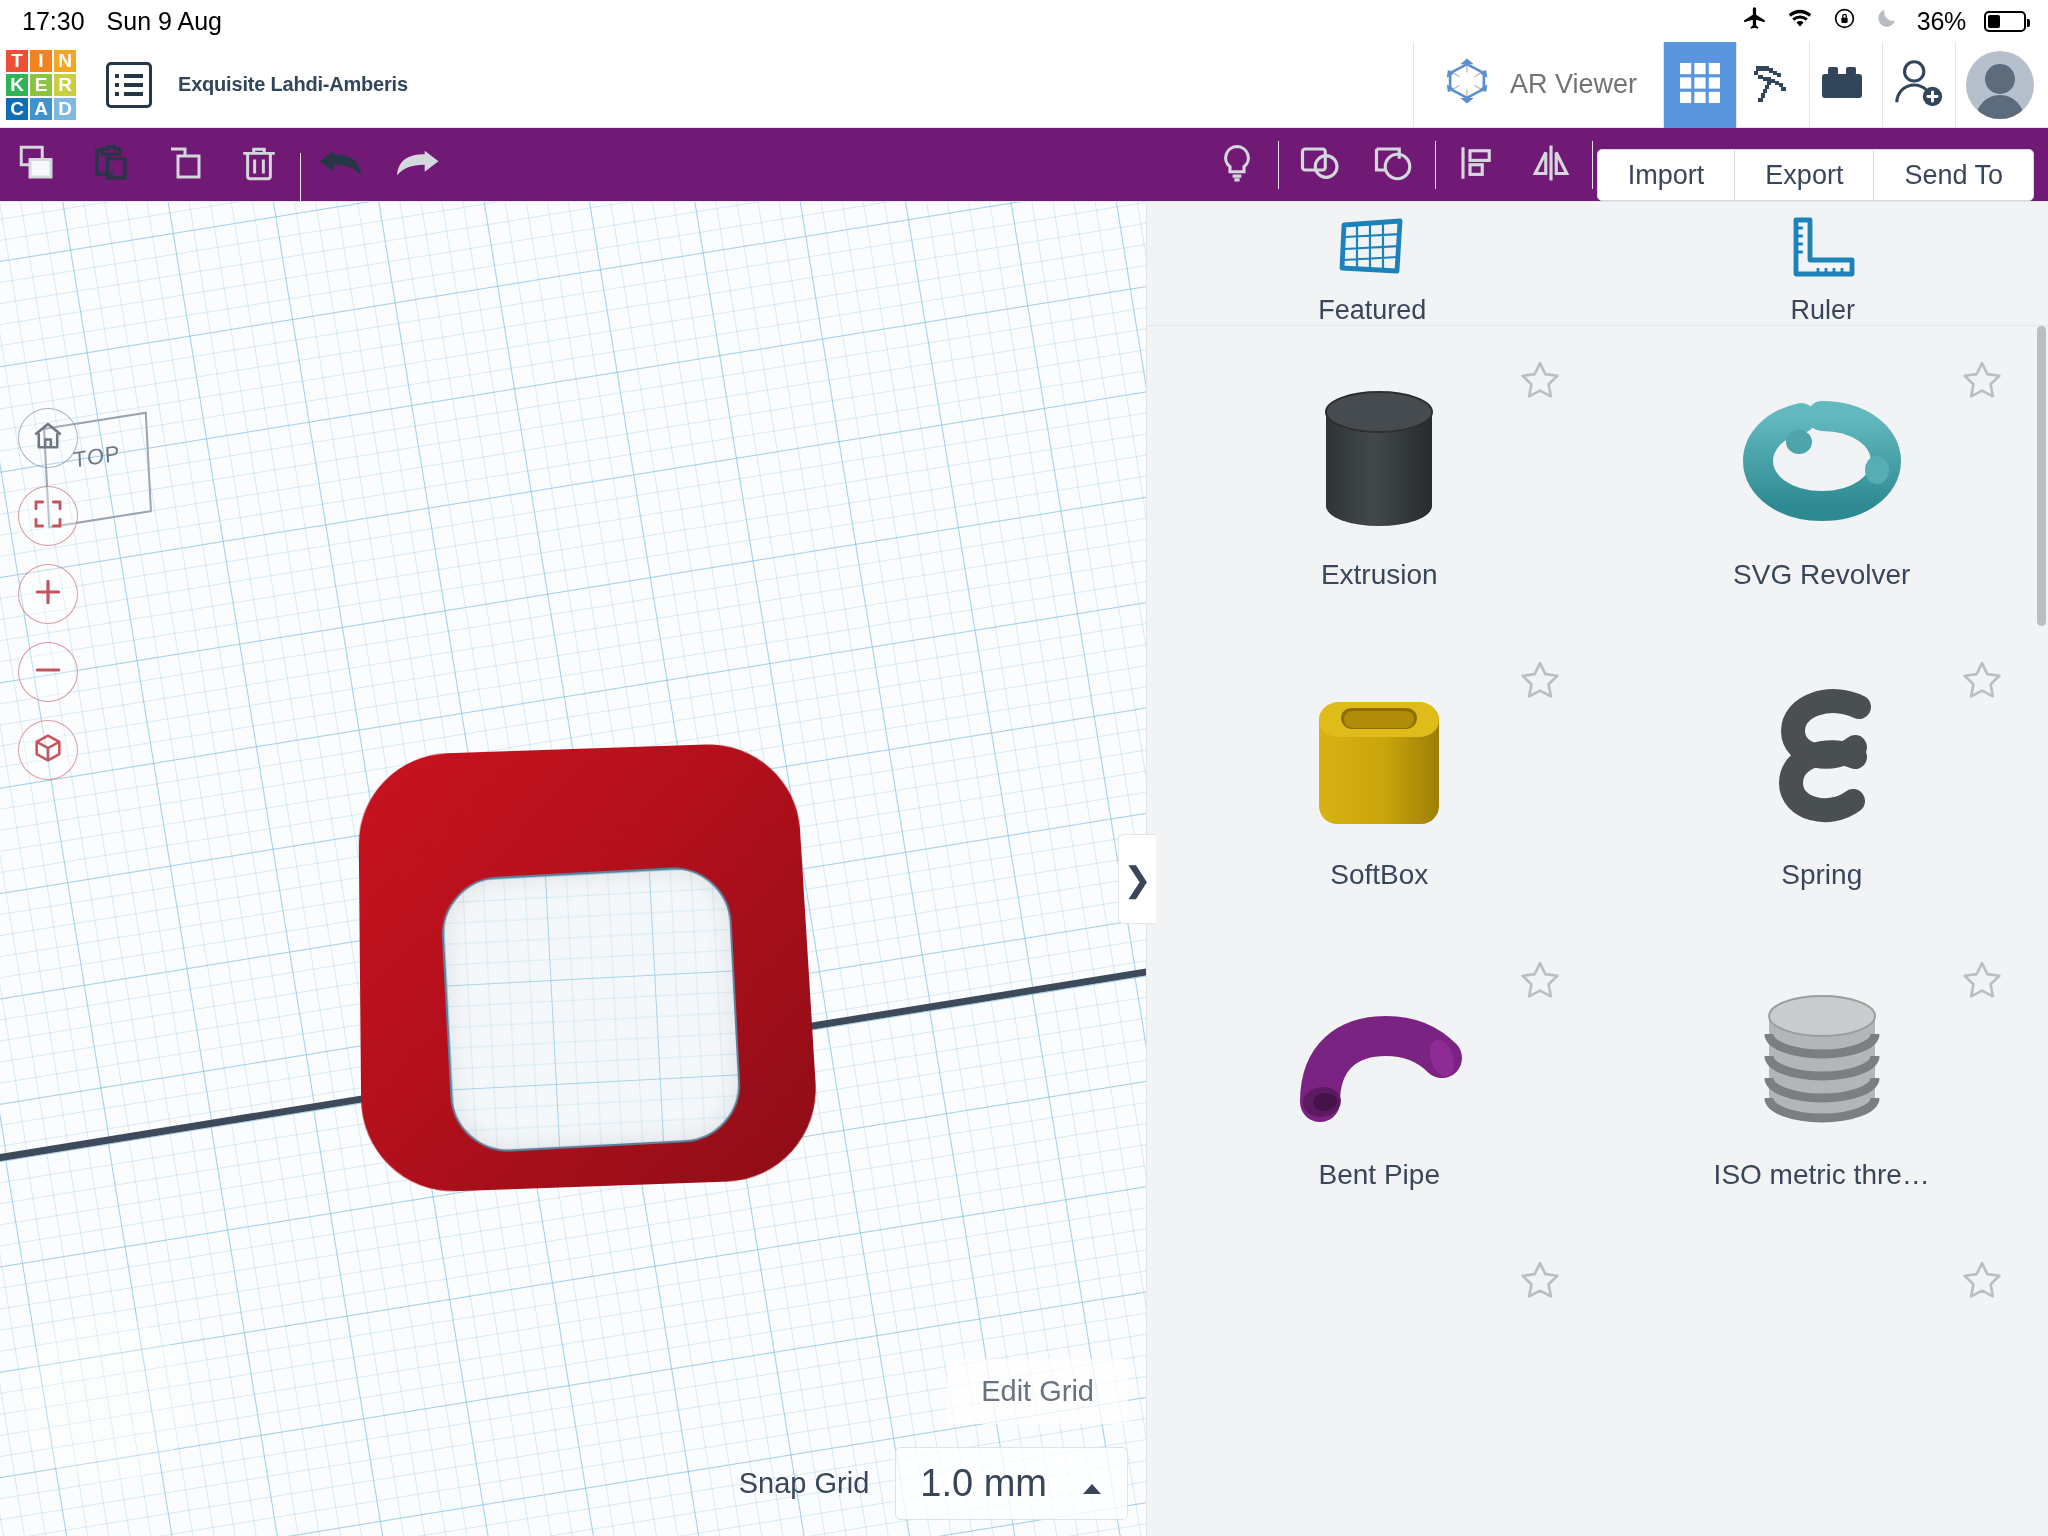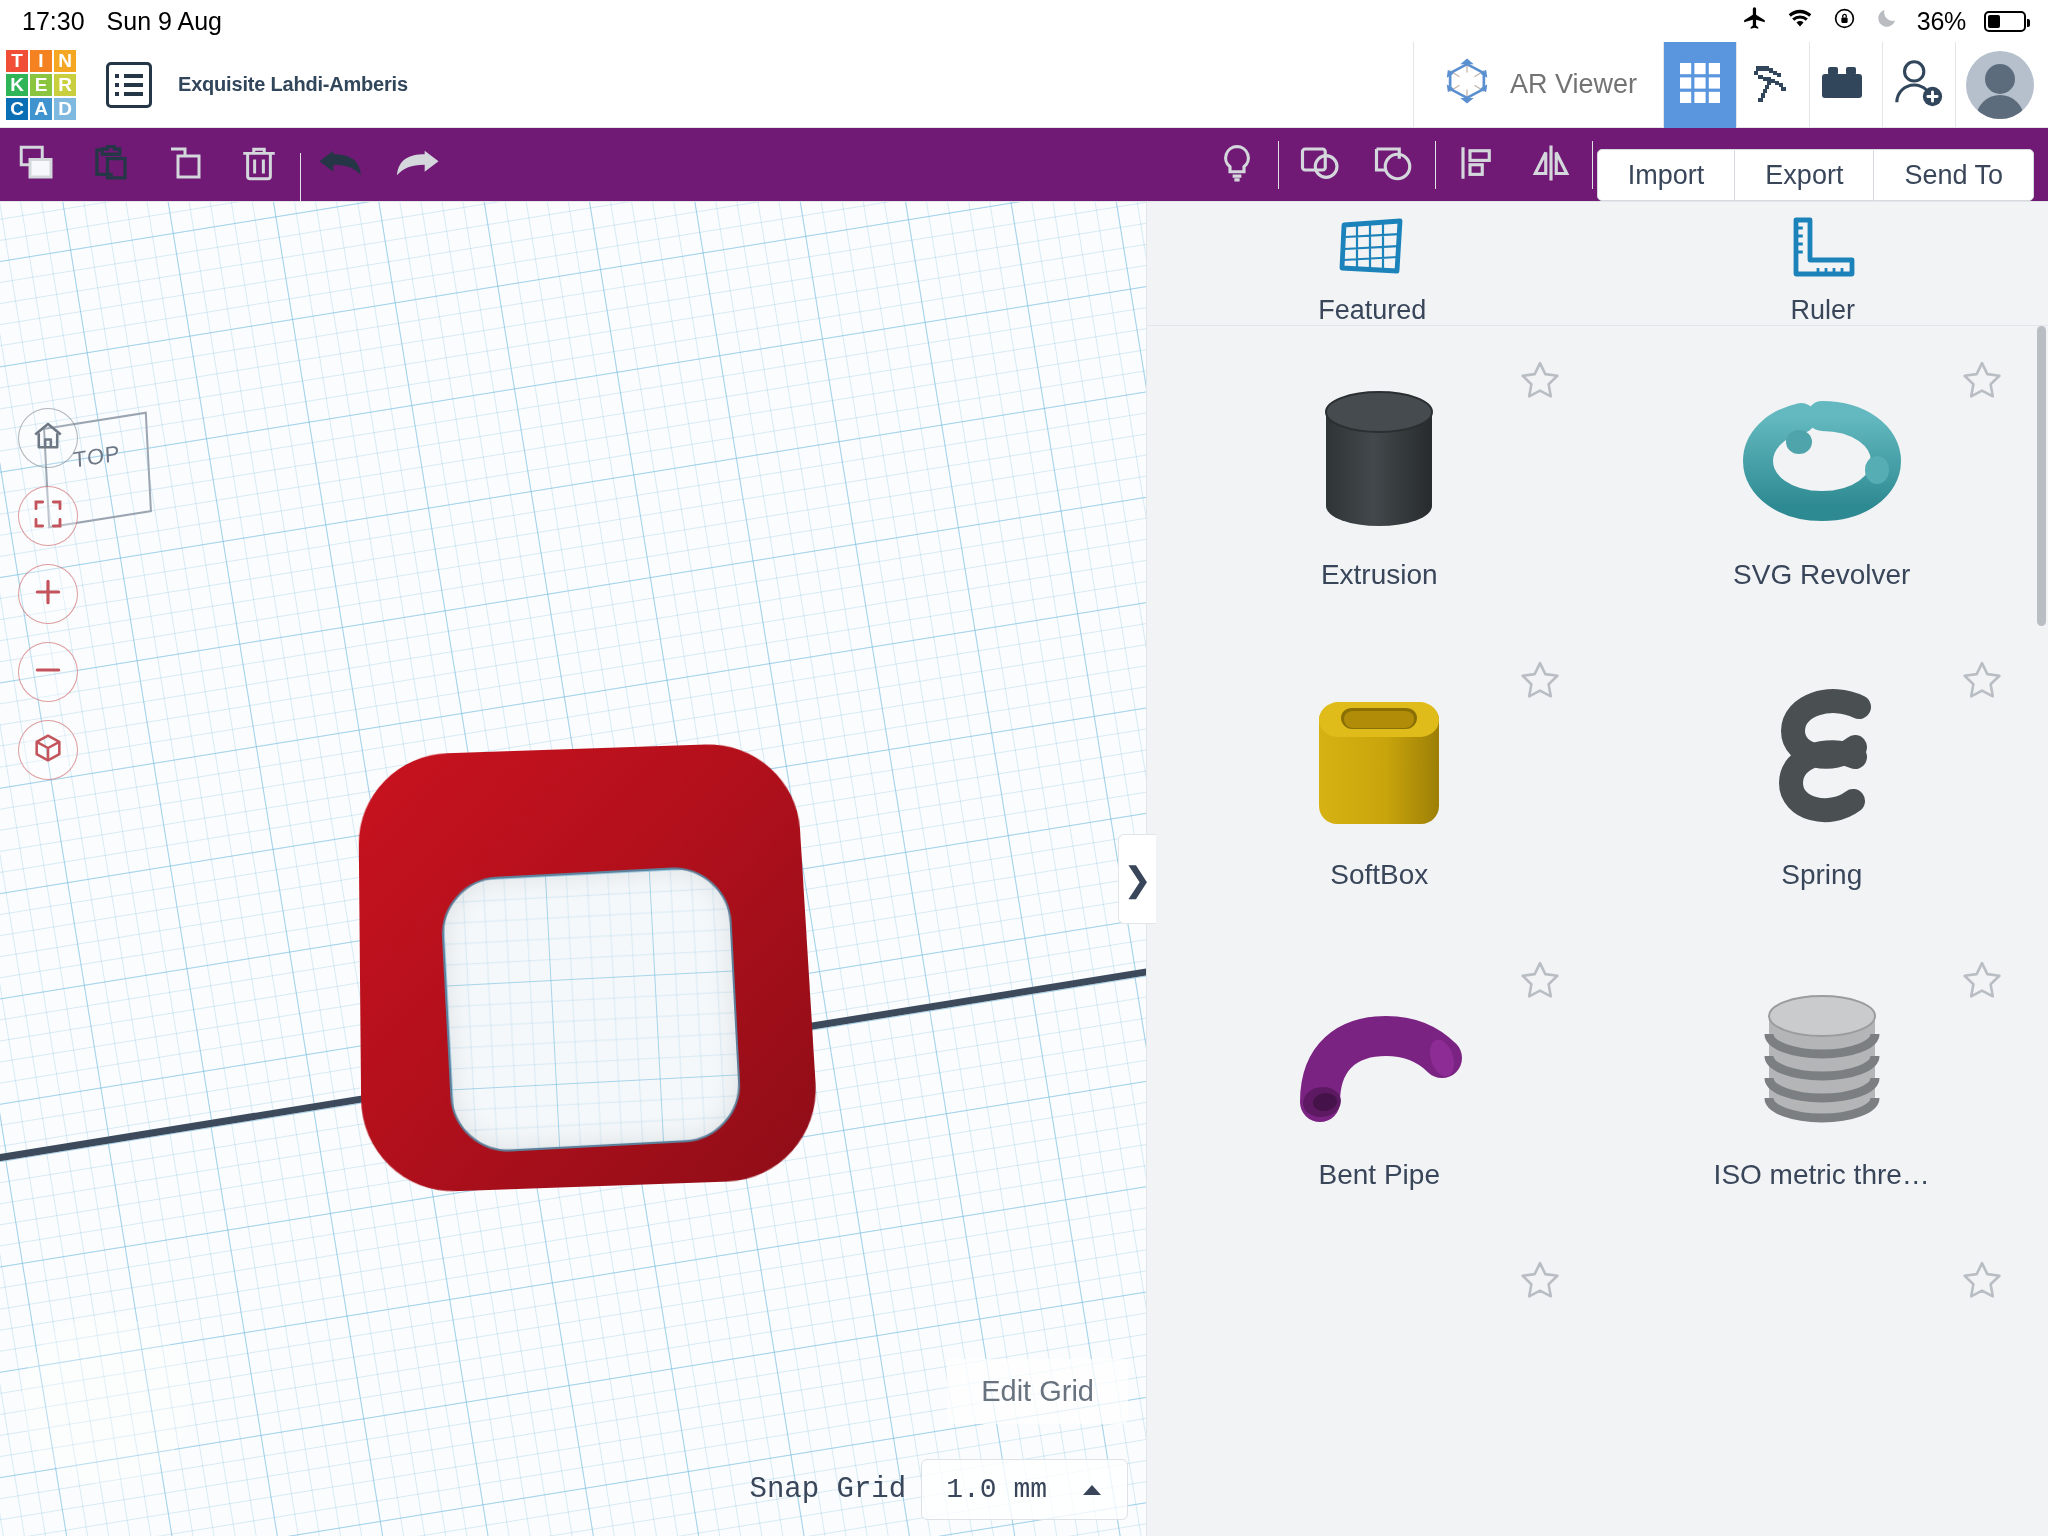--- a/index.html
+++ b/index.html
@@ -119,25 +119,25 @@
   .vp-btn.on-red { background:rgba(255,255,255,.34); border-color:rgba(190,60,66,.5); }
   .home-fab { position:absolute; left:22px; bottom:52px; width:168px; height:168px;
     border-radius:50%; background:rgba(255,255,255,.26);
     border:1px solid rgba(255,255,255,.38); z-index:5; }
 
   
   .edit-grid { position:absolute; right:18px; bottom:112px; padding:16px 34px;
     background:rgba(255,255,255,.70); border-radius:6px; font-size:29px;
     color:#68737f; z-index:6; }
   .snap-row { position:absolute; right:18px; bottom:16px; display:flex;
-    align-items:center; gap:15px; z-index:6;font-family:Liberation Mono, monospace; }
+    align-items:center; gap:26px; z-index:6; }
   .snap-label { font-size:29px; color:#39465a; }
   .snap-select { display:flex; align-items:center; gap:34px; padding:14px 24px;
     background:rgba(255,255,255,.78); border:1px solid #dde2e6; border-radius:6px;
-    font-size:28px; color:#39465a; }
+    font-size:38px; color:#39465a; }
 
   
   .panel-handle { position:absolute; left:1118px; top:632px; width:38px; height:90px;
     background:#fff; border:1px solid #e3e6e8; border-right:none;
     border-radius:6px 0 0 6px; display:flex; align-items:center;
     justify-content:center; font-size:34px; color:#39465a; z-index:8; }
 
   
   .panel { width:902px; height:100%; background:#f2f3f5;
     border-left:1px solid #e3e6e8; display:flex; flex-direction:column; }

